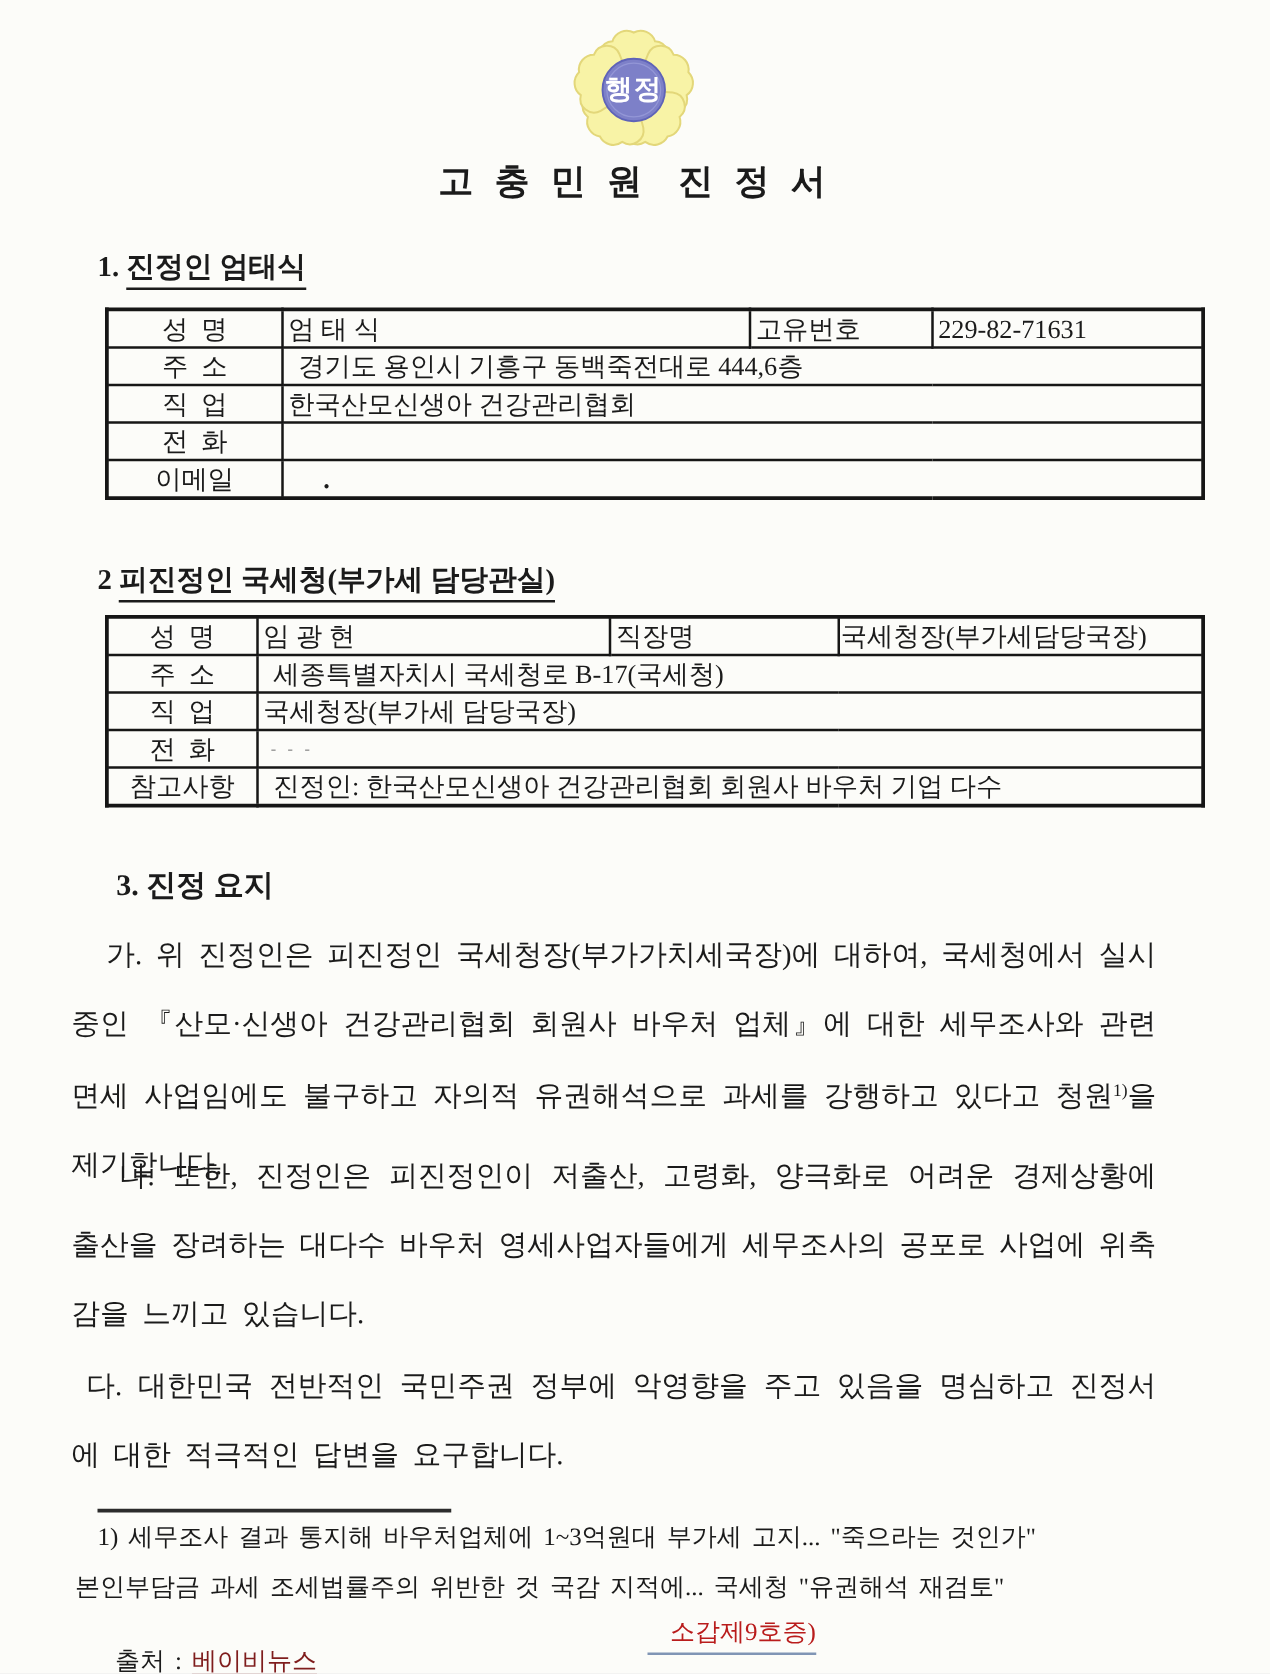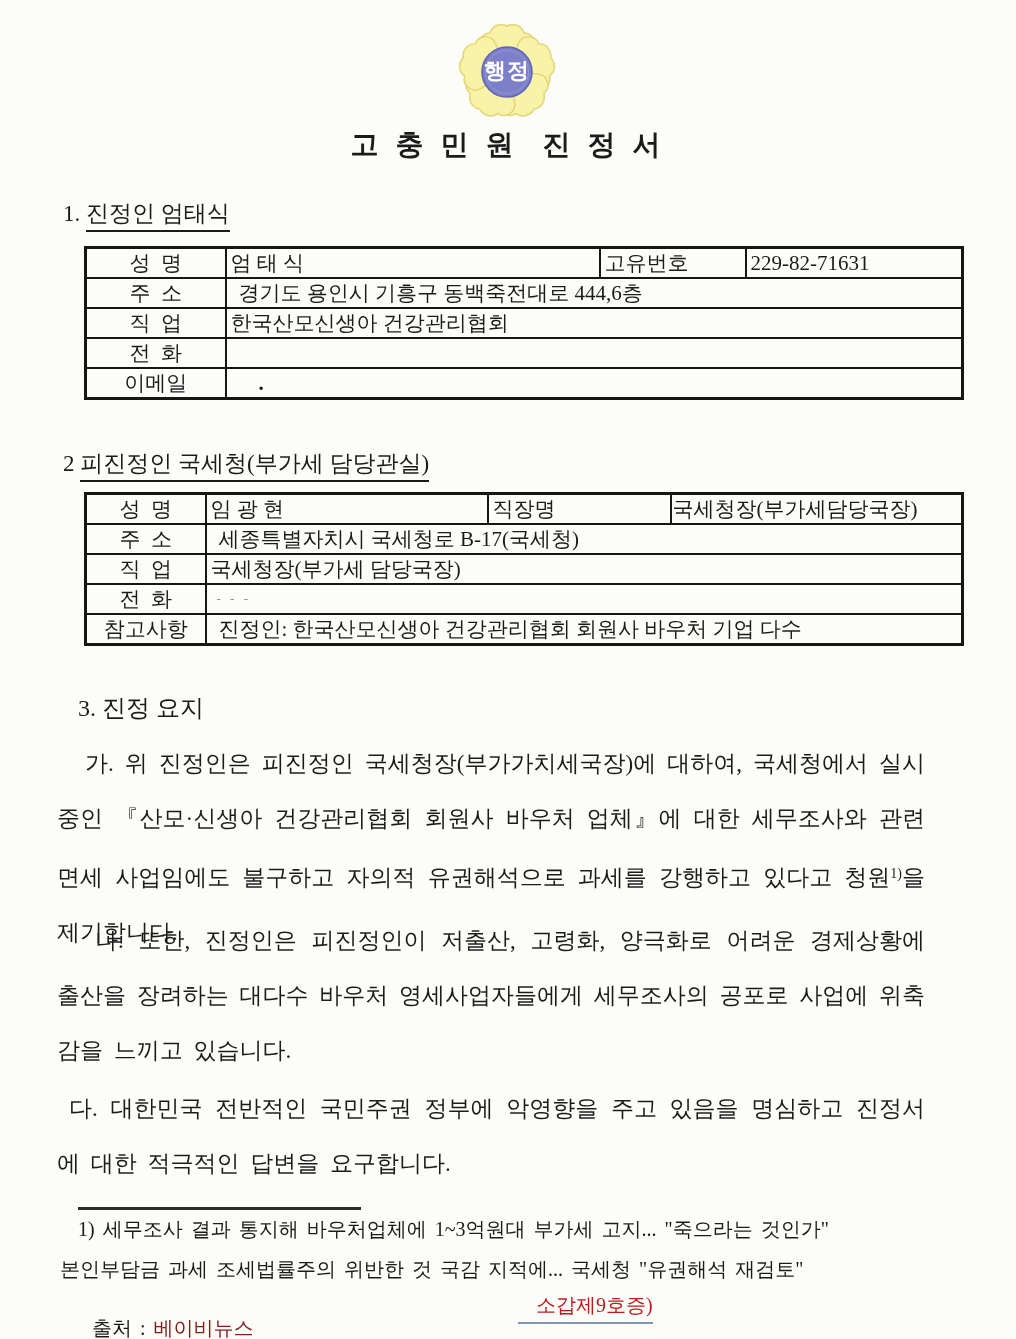--- a/index.html
+++ b/index.html
@@ -14,21 +14,21 @@
     position:absolute;left:0;top:44px;width:120px;text-align:center;
     color:#ffffff;font-weight:700;font-size:22px;letter-spacing:1px;
     font-family:"Liberation Sans",sans-serif;
   }
   
   .doc-title{
     position:absolute;left:0;top:126px;width:100%;text-align:center;
     font-size:28px;font-weight:600;letter-spacing:5px;white-space:pre;
   }
   
-  .sec-heading{position:absolute;left:63px;font-size:23px;font-weight:400;white-space:pre;}
+  .sec-heading{position:absolute;left:78px;font-size:23px;font-weight:700;white-space:pre;}
   .sec-heading .underlined{border-bottom:2px solid #1b1b1b;padding-bottom:4px;}
   
   table.info{
     position:absolute;left:84px;border-collapse:collapse;table-layout:fixed;
     width:880px;border:3px solid #161616;
   }
   table.info td{
     border:2px solid #161616;font-size:21px;height:27px;
     vertical-align:middle;padding:0 4px;overflow:hidden;white-space:pre;
   }

